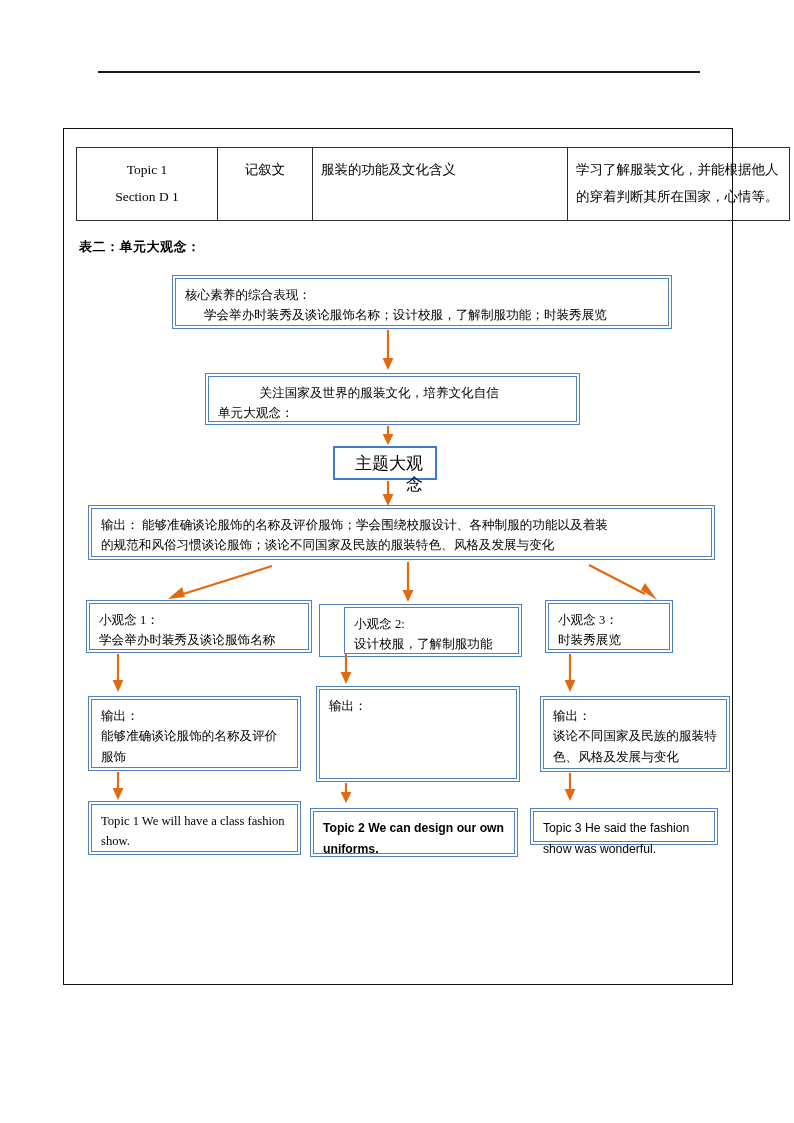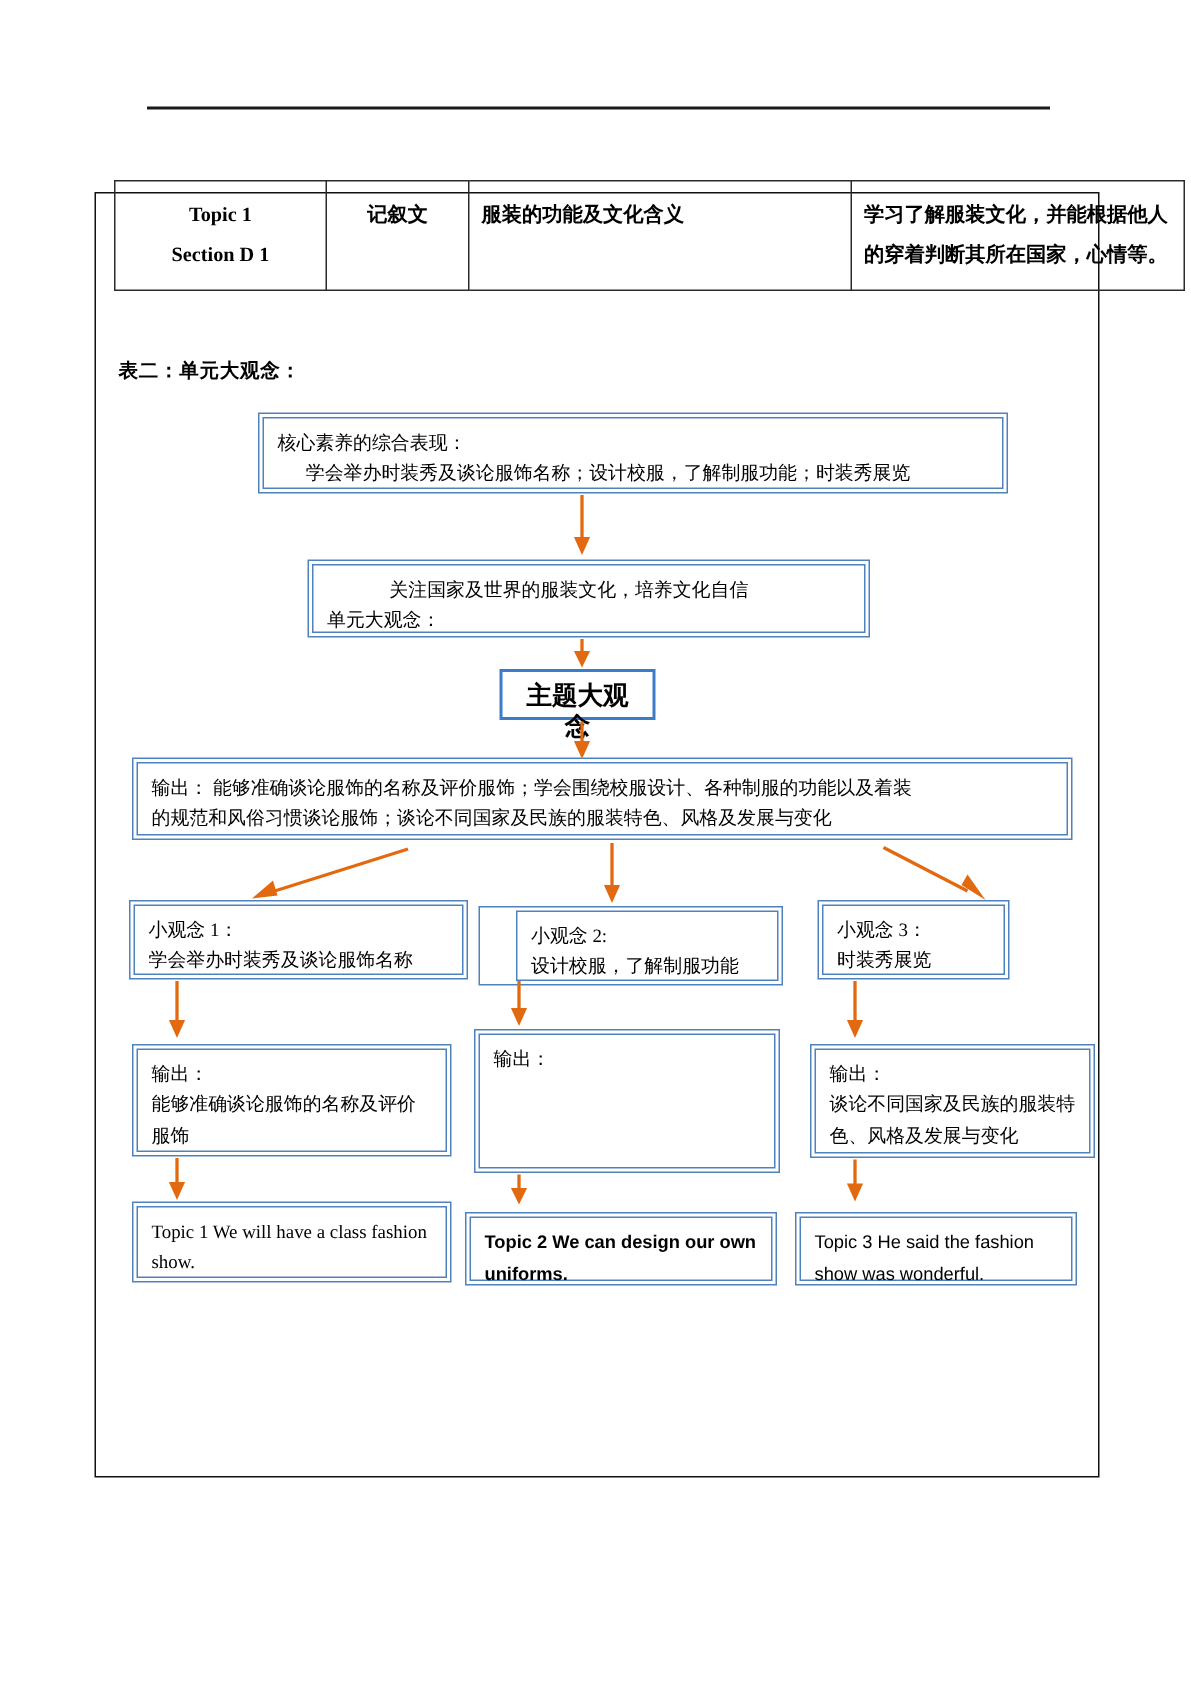--- a/index.html
+++ b/index.html
@@ -37,25 +37,24 @@
     width: 670px;
     height: 857px;
     border: 1.3px solid #111111;
     box-sizing: border-box;
   }
 
   
   .doc-table {
     position: absolute;
     left: 76px;
-    top: 120px;
+    top: 147px;
     width: 645px;
     border-collapse: collapse;
     table-layout: fixed;
-    font-weight: bold;
   }
   .doc-table td {
     border: 1px solid #2b2b2b;
     vertical-align: top;
     padding: 8px 8px 10px 8px;
     font-size: 13.5px;
     line-height: 2.0;
     font-family: "Liberation Serif", "DejaVu Serif", serif;
   }
   .doc-table td.c1 { width: 124px; text-align: center; }
@@ -99,22 +98,22 @@
 
   
   .fbox.thick {
     border: 2.6px solid #3d7cc9;
     padding: 0;
   }
   .fbox.thick > .inner {
     border: none;
     padding: 5px 12px;
     font-size: 17px;
-    font-weight: bold;
-    text-align: center;
+    font-weight: normal;
+    text-align: right;
     line-height: 1.25;
   }
 
   
   .fbox.sans > .inner {
     font-family: "Liberation Sans", "DejaVu Sans", sans-serif;
     font-size: 12.2px;
     line-height: 1.75;
   }
 
@@ -283,19 +282,19 @@
       <span class="ln">Topic 1 We will have a class fashion show.</span>
     </div>
   </div>
 
   <div class="fbox sans" style="left:310px; top:808px; width:208px; height:49px;font-weight:bold;">
     <div class="inner">
       <span class="ln">Topic 2 We can design our own uniforms.</span>
     </div>
   </div>
 
-  <div class="fbox sans" style="left:530px; top:808px; width:188px; height:49px;">
+  <div class="fbox sans" style="left:530px; top:808px; width:188px; height:37px;">
     <div class="inner">
       <span class="ln">Topic 3 He said the fashion show was wonderful.</span>
     </div>
   </div>
 
 </div>
 
 </body></html>

